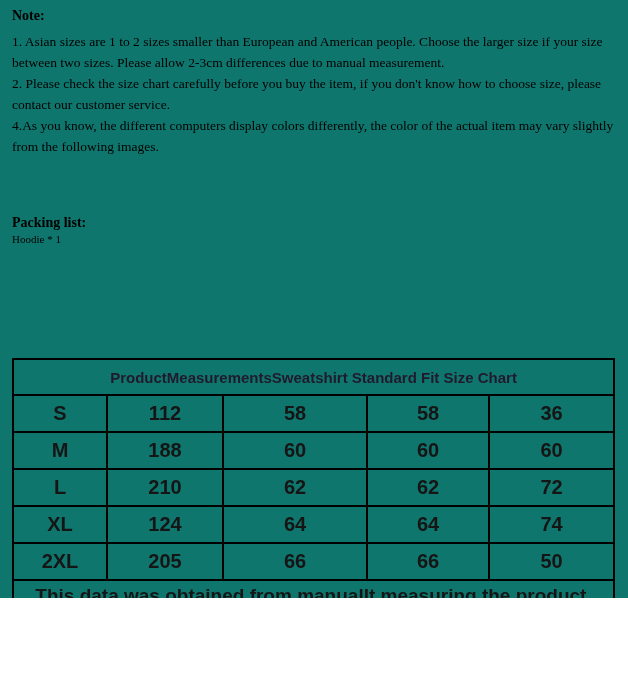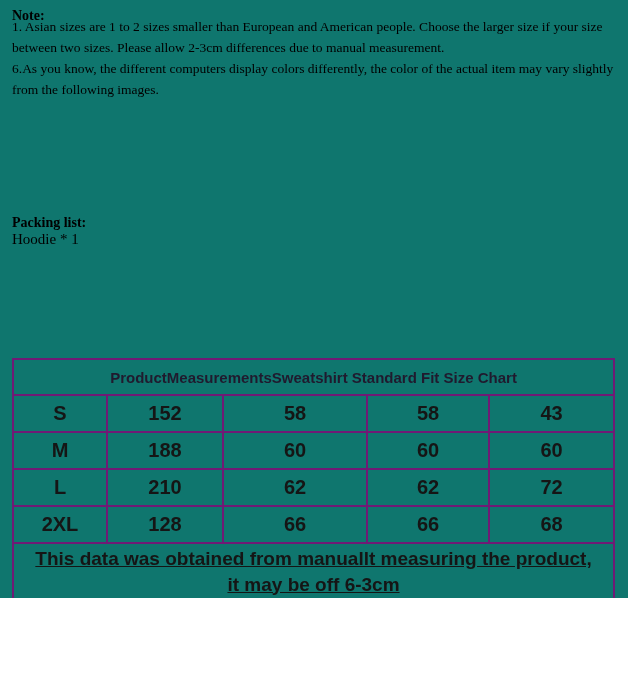--- a/index.html
+++ b/index.html
@@ -17,45 +17,45 @@
     position: absolute;
     left: 12px;
     font-size: 14px;
     font-weight: bold;
     line-height: 21px;
   }
   .note-heading { top: 5px; }
   .note-body {
     position: absolute;
     left: 12px;
-    top: 16px;
+    top: 31px;
     width: 602px;
     font-size: 13.5px;
     line-height: 21px;
   }
   .packing-heading { top: 212px; }
   .packing-item {
     position: absolute;
     left: 12px;
     top: 229px;
-    font-size: 15px;
+    font-size: 11px;
     line-height: 21px;
   }
   table.size-table {
     position: absolute;
     left: 12px;
     top: 358px;
     width: 601px;
     border-collapse: collapse;
     table-layout: fixed;
     font-family: "Liberation Sans", sans-serif;
     color: #151515;
   }
   table.size-table td, table.size-table th {
-    border: 2px solid #701a75;
+    border: 2px solid #000000;
     text-align: center;
     vertical-align: middle;
     font-weight: bold;
     overflow: hidden;
   }
   tr.title-row td {
     height: 36px;
     font-size: 15px;
     color: #201a2e;
   }
@@ -72,65 +72,73 @@
 </style>
 </head>
 <body>
 
 <div class="page">
 
   <div class="note-heading">Note:</div>
 
   <div class="note-body">
     <div class="note-item">1. Asian sizes are 1 to 2 sizes smaller than European and American people. Choose the larger size if your size between two sizes. Please allow 2-3cm differences due to manual measurement.</div>
-    <div class="note-item">6.As you know, the different computers display colors differently, the color of the actual item may vary slightly from the following images.</div>
+    <div class="note-item">2. Please check the size chart carefully before you buy the item, if you don't know how to choose size, please contact our customer service.</div>
+    <div class="note-item">4.As you know, the different computers display colors differently, the color of the actual item may vary slightly from the following images.</div>
   </div>
 
   <div class="packing-heading">Packing list:</div>
   <div class="packing-item">Hoodie * 1</div>
 
   <table class="size-table">
     <colgroup>
       <col style="width:94px">
       <col style="width:116px">
       <col style="width:144px">
       <col style="width:122px">
       <col style="width:125px">
     </colgroup>
     <tbody>
       <tr class="title-row">
         <td colspan="5">ProductMeasurementsSweatshirt Standard Fit Size Chart</td>
       </tr>
       <tr class="data-row">
         <td>S</td>
-        <td>152</td>
+        <td>112</td>
         <td>58</td>
         <td>58</td>
-        <td>43</td>
+        <td>36</td>
       </tr>
       <tr class="data-row">
         <td>M</td>
         <td>188</td>
         <td>60</td>
         <td>60</td>
         <td>60</td>
       </tr>
       <tr class="data-row">
         <td>L</td>
         <td>210</td>
         <td>62</td>
         <td>62</td>
         <td>72</td>
       </tr>
       <tr class="data-row">
+        <td>XL</td>
+        <td>124</td>
+        <td>64</td>
+        <td>64</td>
+        <td>74</td>
+      </tr>
+      <tr class="data-row">
         <td>2XL</td>
-        <td>128</td>
+        <td>205</td>
         <td>66</td>
         <td>66</td>
-        <td>68</td>
+        <td>50</td>
       </tr>
       <tr class="footer-row">
         <td colspan="5">
           <div>This data was obtained from manuallt measuring the product,</div>
           <div>it may be off 6-3cm</div>
         </td>
       </tr>
     </tbody>
   </table>
 

